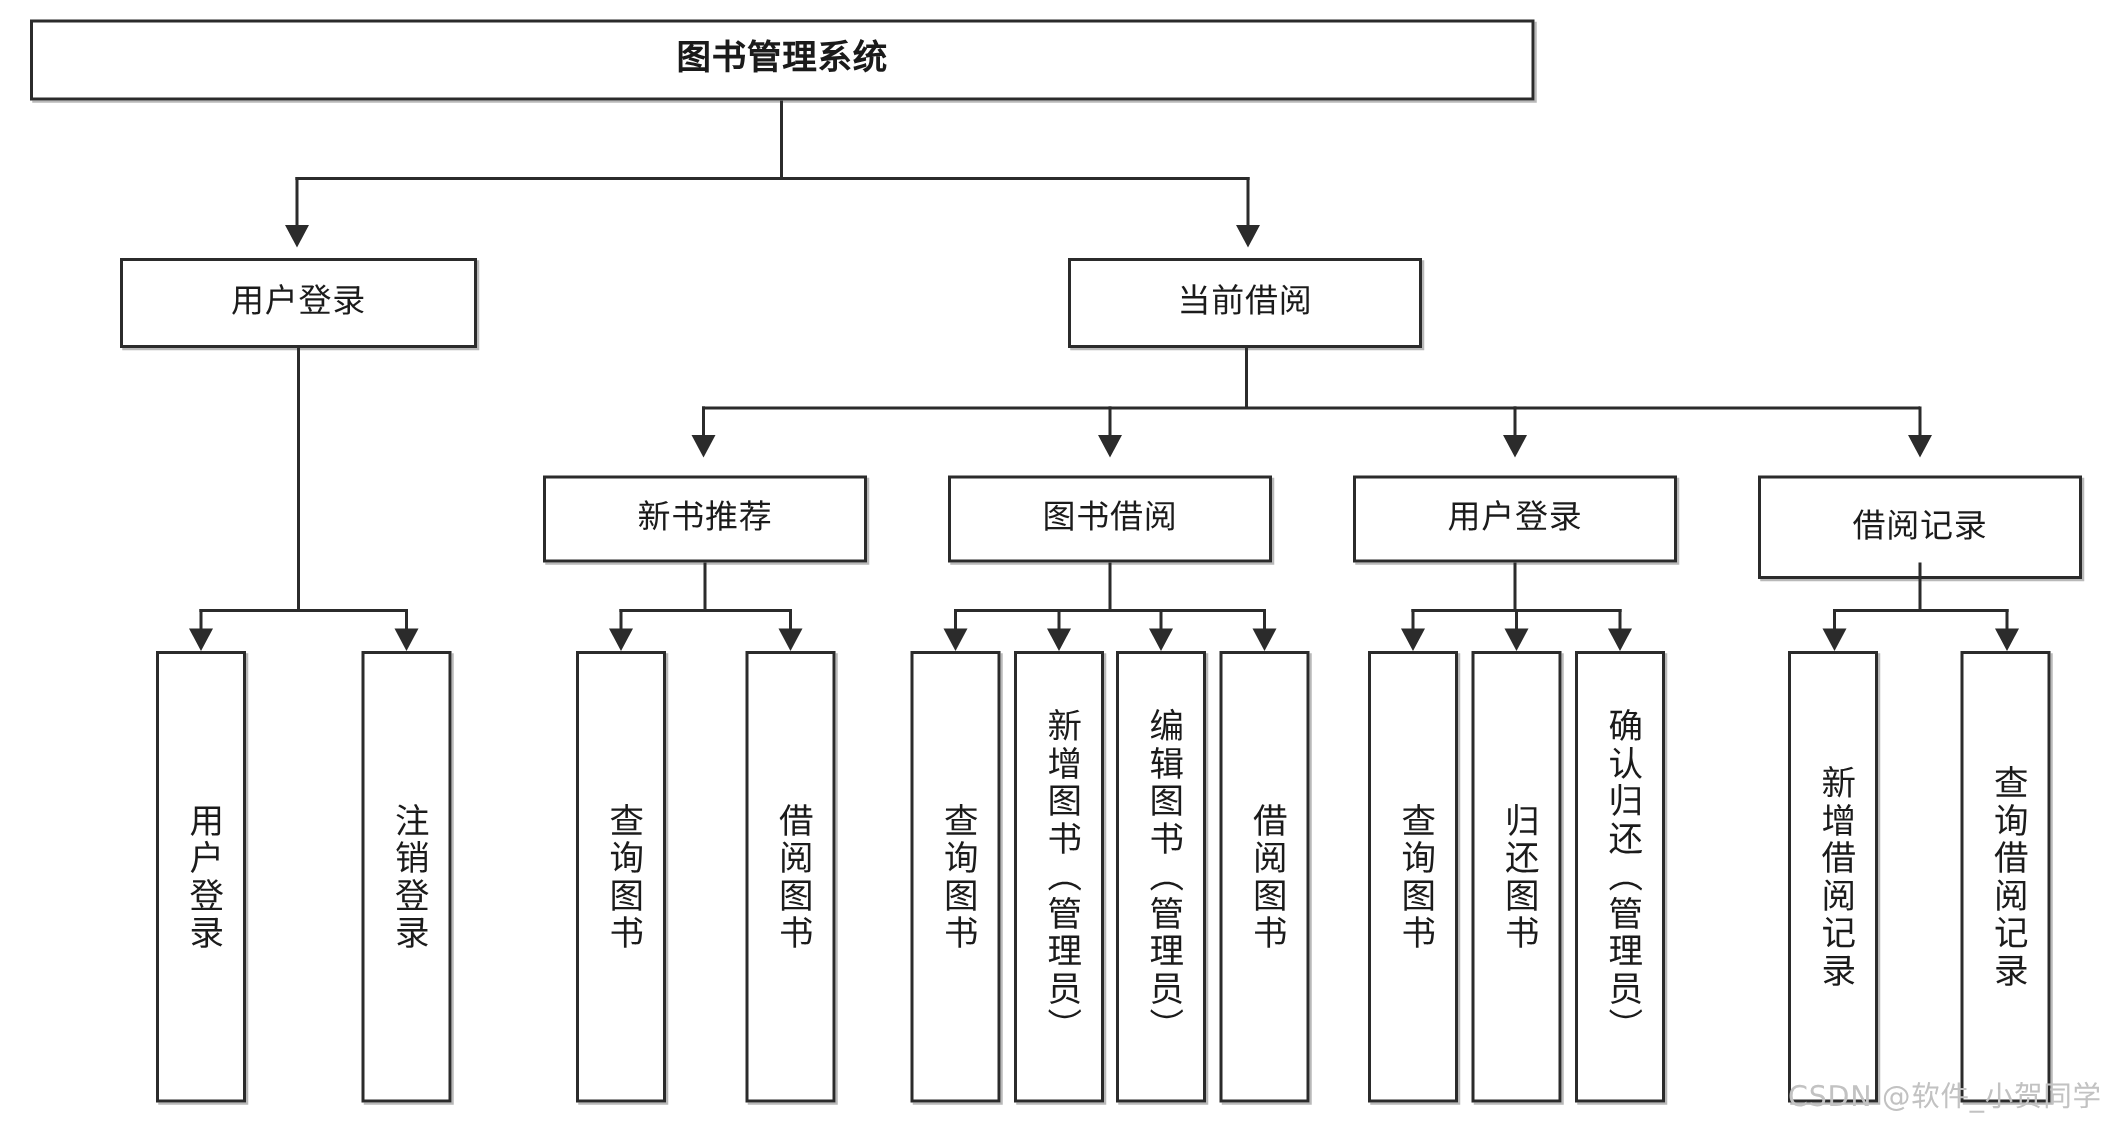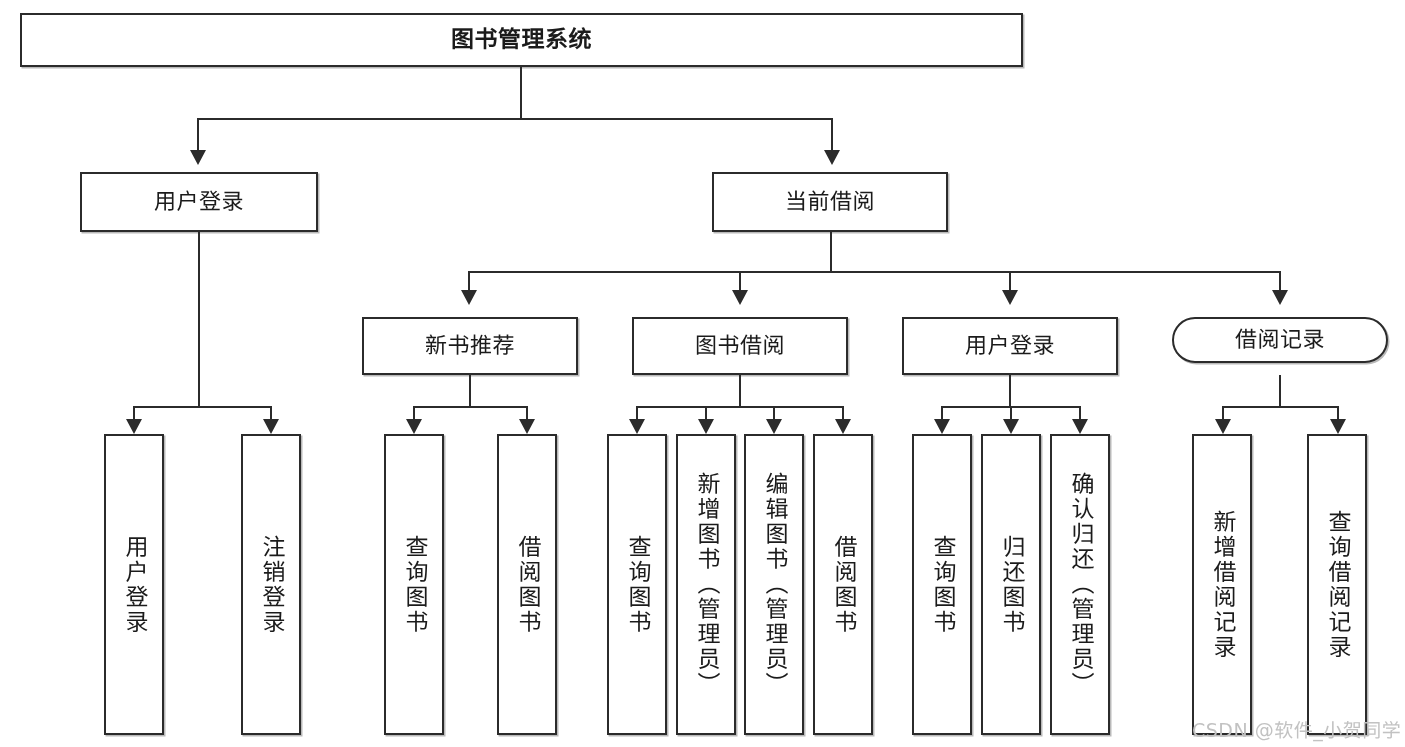--- a/index.html
+++ b/index.html
@@ -136,21 +136,21 @@
 
   <div class="node" style="left:632px; top:317px; width:216px; height:58px;">
     <span class="label">图书借阅</span>
   </div>
   <div class="node" style="left:362px; top:317px; width:216px; height:58px;">
     <span class="label">新书推荐</span>
   </div>
   <div class="node" style="left:902px; top:317px; width:216px; height:58px;">
     <span class="label">用户登录</span>
   </div>
-  <div class="node" style="left:1172px; top:317px; width:216px; height:46px;border-radius:26px;">
+  <div class="node" style="left:1172px; top:317px; width:216px; height:69px;">
     <span class="label">借阅记录</span>
   </div>
 
   <div class="edge v" style="left:469px; top:375px; width:2px; height:32px;"></div>
   <div class="edge h" style="left:413px; top:406px; width:115px; height:2px;"></div>
   <div class="edge v" style="left:413px; top:406px; width:2px; height:16px;"></div>
   <div class="arrow" style="left:406px; top:419px;"></div>
   <div class="edge v" style="left:526px; top:406px; width:2px; height:16px;"></div>
   <div class="arrow" style="left:519px; top:419px;"></div>
 

